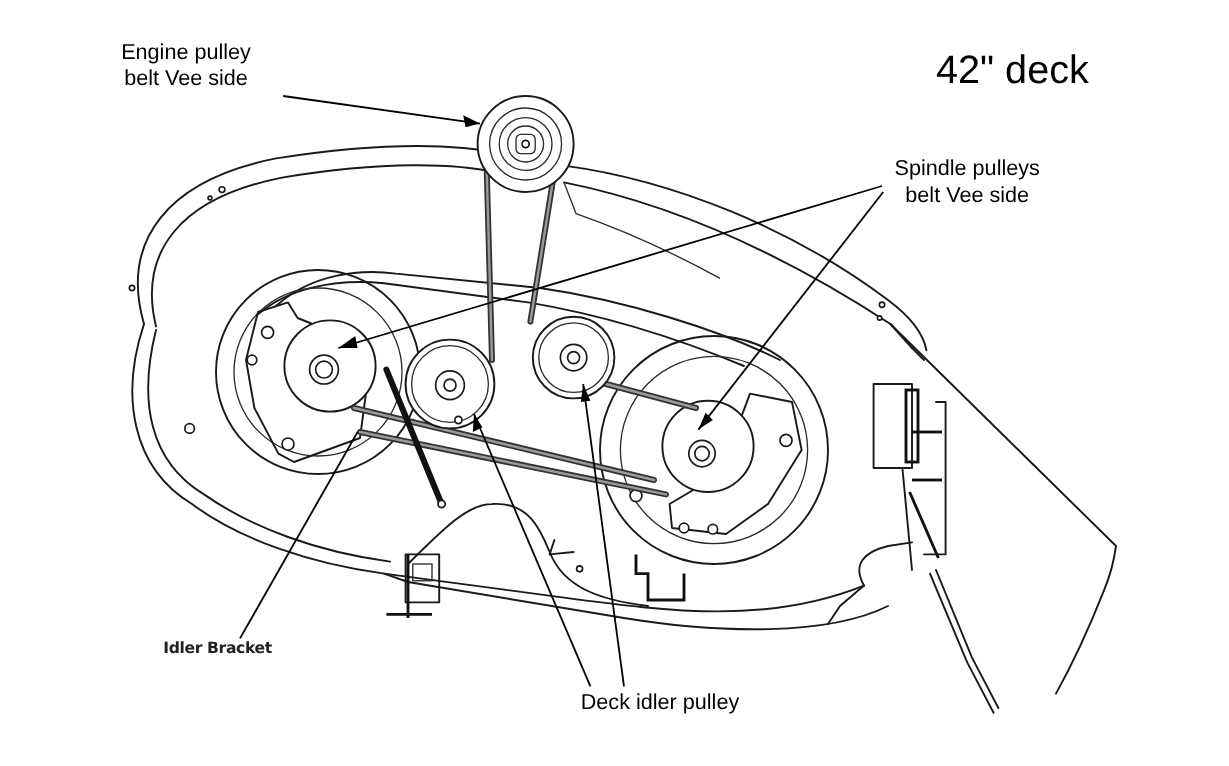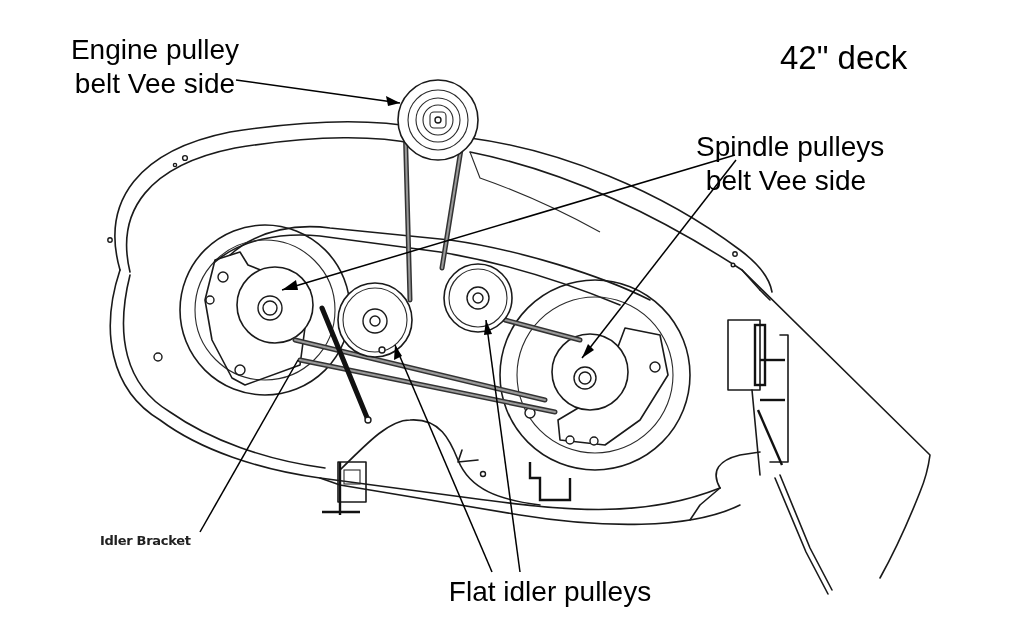--- a/index.html
+++ b/index.html
@@ -9,23 +9,23 @@
   .ln-thin { fill: none; stroke: #2a2a2a; stroke-width: 1.1; }
   .ln-heavy { fill: none; stroke: #111; stroke-width: 2.4; }
   .belt { fill: none; stroke: #333; stroke-width: 5; stroke-linecap: round; }
   .belt-core { fill: none; stroke: #9a9a9a; stroke-width: 2; stroke-linecap: round; }
   .leader { fill: none; stroke: #000; stroke-width: 1.5; }
   .arrowhead { fill: #000; }
   .pulley { fill: #fff; stroke: #1a1a1a; stroke-width: 1.6; }
   .hole { fill: #fff; stroke: #1a1a1a; stroke-width: 1.4; }
   .spring { fill: none; stroke: #111; stroke-width: 5; stroke-linecap: round; }
   .label { position: absolute; color: #000; text-align: center; line-height: 1.2; white-space: nowrap; }
-  .label-main { font-size: 28px; }
+  .label-main { font-size: 18px; }
   .label-title { font-size: 33px; }
-  .label-small { font-size: 13px; font-weight: bold; color: #222; font-family: "DejaVu Sans", sans-serif; letter-spacing: -0.3px; }
+  .label-small { font-size: 13px; font-weight: bold; color: #222; font-family: "DejaVu Sans", sans-serif; letter-spacing: -0.3px; margin-left: 36px; }
 </style>
 </head>
 <body>
 
 <svg id="diagram" viewBox="0 0 1024 638" xmlns="http://www.w3.org/2000/svg">
 
   <g>
 
     <path class="ln" d="M 120 270 C 100 200, 140 150, 230 132 C 320 118, 380 120, 420 128 L 470 138 C 560 150, 660 190, 740 250 C 760 265, 770 280, 772 292"></path>
     <path class="ln" d="M 130 272 C 115 210, 150 165, 235 148 C 320 134, 380 136, 415 144"></path>
@@ -160,22 +160,22 @@
   </g>
 </svg>
 
 <div class="label label-title" style="left:780px; top:38px;">42" deck</div>
 
 <div class="label label-main" style="left:70px; top:33px; width:170px;">
   <div>Engine pulley</div>
   <div>belt Vee side</div>
 </div>
 
-<div class="label label-main" style="left:696px; top:130px; width:180px;">
+<div class="label label-main" style="left:716px; top:130px; width:180px;">
   <div>Spindle pulleys</div>
   <div>belt Vee side</div>
 </div>
 
 <div class="label label-small" style="left:100px; top:533px;">Idler Bracket</div>
 
 <div class="label label-main" style="left:440px; top:575px; width:220px;">
-  <div>Flat idler pulleys</div>
+  <div>Deck idler pulley</div>
 </div>
 
 </body></html>

